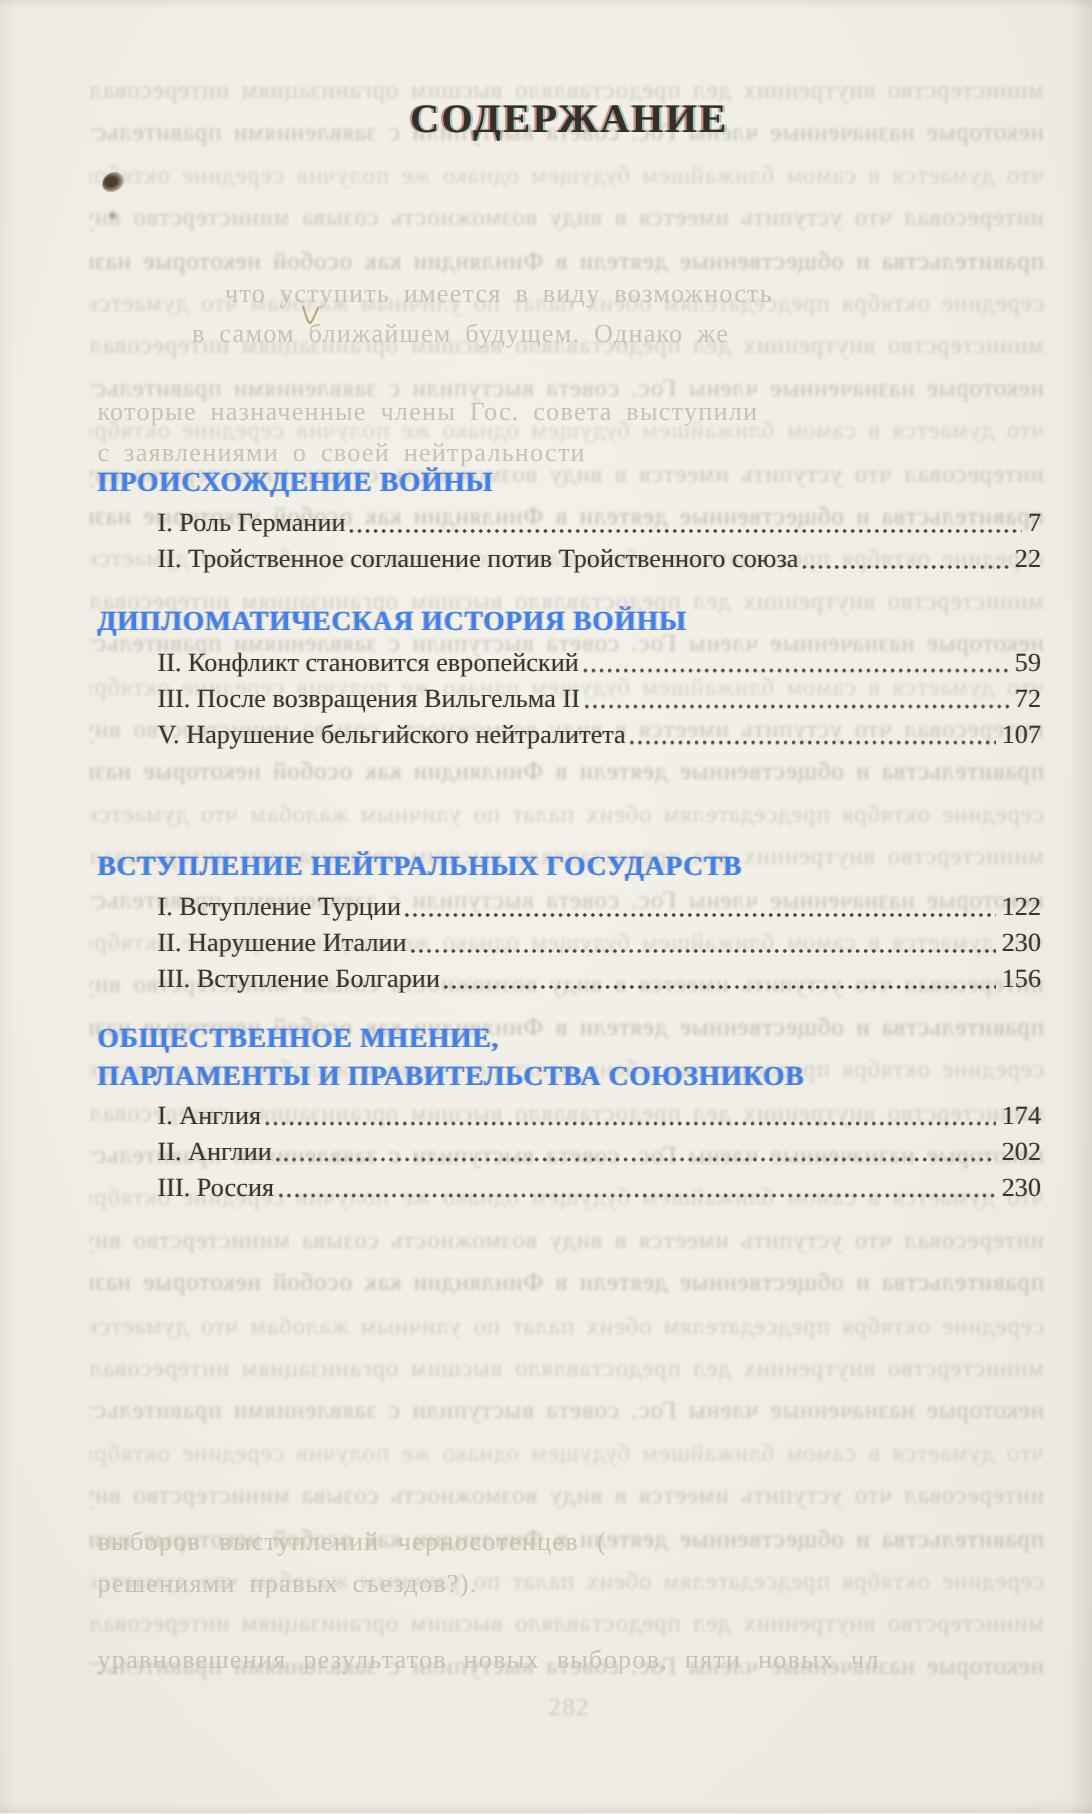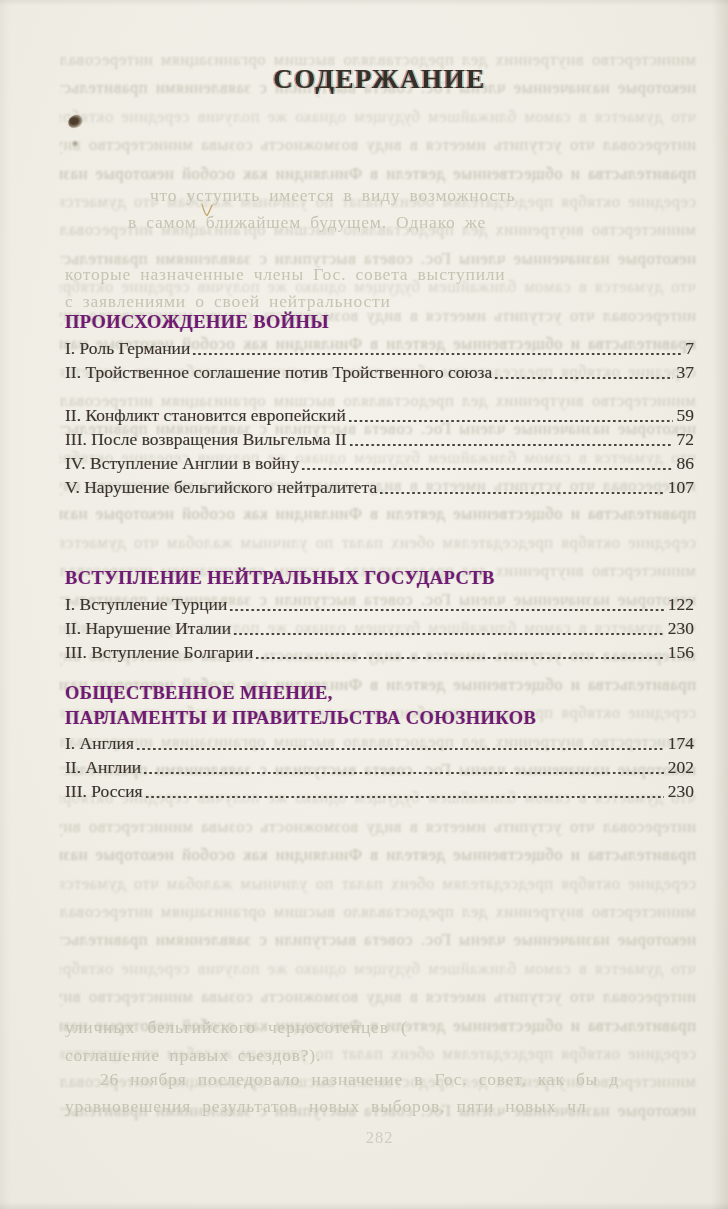--- a/index.html
+++ b/index.html
@@ -42,29 +42,29 @@
   
   .title{
     position:absolute;top:64px;left:65px;width:629px;text-align:center;
     font-weight:bold;font-size:27px;letter-spacing:1.5px;color:#343028;
     text-shadow:-1.5px 0 0 rgba(160,35,25,.45), 1.5px 0 0 rgba(25,140,160,.38);
   }
   .section{position:absolute;left:65px;width:629px;color:#38342c;}
   .sec-a{top:310px;} .sec-b{top:403px;} .sec-c{top:566px;} .sec-d{top:681px;}
   .heading{
     font-weight:bold;font-size:18.5px;line-height:25px;letter-spacing:.4px;
-    color:#701a75;margin-bottom:1px;
+    color:#3b82f6;margin-bottom:1px;
     text-shadow:-0.8px 0 0 rgba(160,35,25,.28), .8px 0 0 rgba(25,140,160,.22);
   }
   .sec-d .heading{margin-bottom:0;}
   .item{
     display:flex;align-items:baseline;font-size:17.5px;line-height:24px;
     text-shadow:-0.6px 0 0 rgba(160,35,25,.2), .6px 0 0 rgba(25,140,160,.16);
   }
-  .item .label{white-space:nowrap;}
+  .item .label{white-space:nowrap;margin-left:40px;}
   .item .dots{
     flex:1;height:4px;margin:0 4px 0 2px;transform:translateY(2px);min-width:12px;
     background-image:radial-gradient(circle at 2.2px 2.2px, #46423a 1.05px, rgba(0,0,0,0) 1.4px);
     background-size:5.4px 4.4px;background-repeat:repeat-x;
   }
   .item .pnum{white-space:nowrap;}
 
   
   .edge-right{position:absolute;top:0;right:0;width:16px;height:100%;
     background:linear-gradient(to right, rgba(125,115,98,0), rgba(125,115,98,.16));}
@@ -124,57 +124,52 @@
       <div class="bleed-line" style="top: 1015.6px; opacity: 0.78;">правительства и общественные деятели в Финляндии как особой некоторые назначенные члены Гос. совета выступили с заявлениями</div>
       <div class="bleed-line" style="top: 1044px; opacity: 0.5;">середине октября председателям обеих палат по уличным жалобам что думается в самом ближайшем будущем однако же получив</div>
       <div class="bleed-line" style="top: 1072.4px; opacity: 0.55;">министерство внутренних дел предоставляло высшим организациям интересовал что уступить имеется в виду возможность созыва</div>
       <div class="bleed-line" style="top: 1100.8px; opacity: 0.7;">некоторые назначенные члены Гос. совета выступили с заявлениями правительства и общественные деятели в Финляндии как особой</div>
     </div>
 
   <div class="ghost g1">что уступить имеется в виду возможность</div>
   <div class="ghost g2">в самом ближайшем будущем. Однако же</div>
   <div class="ghost g3">которые назначенные члены Гос. совета выступили</div>
   <div class="ghost g4">с заявлениями о своей нейтральности</div>
-  <div class="ghost g5">уличных бельгийского черносотенцев (</div>
-  <div class="ghost g6">соглашение правых съездов?).</div>
-  <div class="ghost g7">26 ноября последовало назначение в Гос. совет, как бы д</div>
+  <div class="ghost g5">выборов выступлений черносотенцев (</div>
+  <div class="ghost g6">решениями правых съездов?).</div>
   <div class="ghost g8">уравновешения результатов новых выборов, пяти новых чл</div>
   <div class="folio">282</div>
 
   <div class="title">СОДЕРЖАНИЕ</div>
 
   <div class="section sec-a">
     <div class="heading">ПРОИСХОЖДЕНИЕ ВОЙНЫ</div>
     <div class="item">
       <span class="label">I. Роль Германии</span>
       <span class="dots"></span>
       <span class="pnum">7</span>
     </div>
     <div class="item">
       <span class="label">II. Тройственное соглашение потив Тройственного союза</span>
       <span class="dots"></span>
-      <span class="pnum">37</span>
+      <span class="pnum">22</span>
     </div>
   </div>
 
   <div class="section sec-b">
+    <div class="heading">ДИПЛОМАТИЧЕСКАЯ ИСТОРИЯ ВОЙНЫ</div>
     <div class="item">
       <span class="label">II. Конфликт становится европейский</span>
       <span class="dots"></span>
       <span class="pnum">59</span>
     </div>
     <div class="item">
       <span class="label">III. После возвращения Вильгельма II</span>
       <span class="dots"></span>
       <span class="pnum">72</span>
-    </div>
-    <div class="item">
-      <span class="label">IV. Вступление Англии в войну</span>
-      <span class="dots"></span>
-      <span class="pnum">86</span>
     </div>
     <div class="item">
       <span class="label">V. Нарушение бельгийского нейтралитета</span>
       <span class="dots"></span>
       <span class="pnum">107</span>
     </div>
   </div>
 
   <div class="section sec-c">
     <div class="heading">ВСТУПЛЕНИЕ НЕЙТРАЛЬНЫХ ГОСУДАРСТВ</div>

